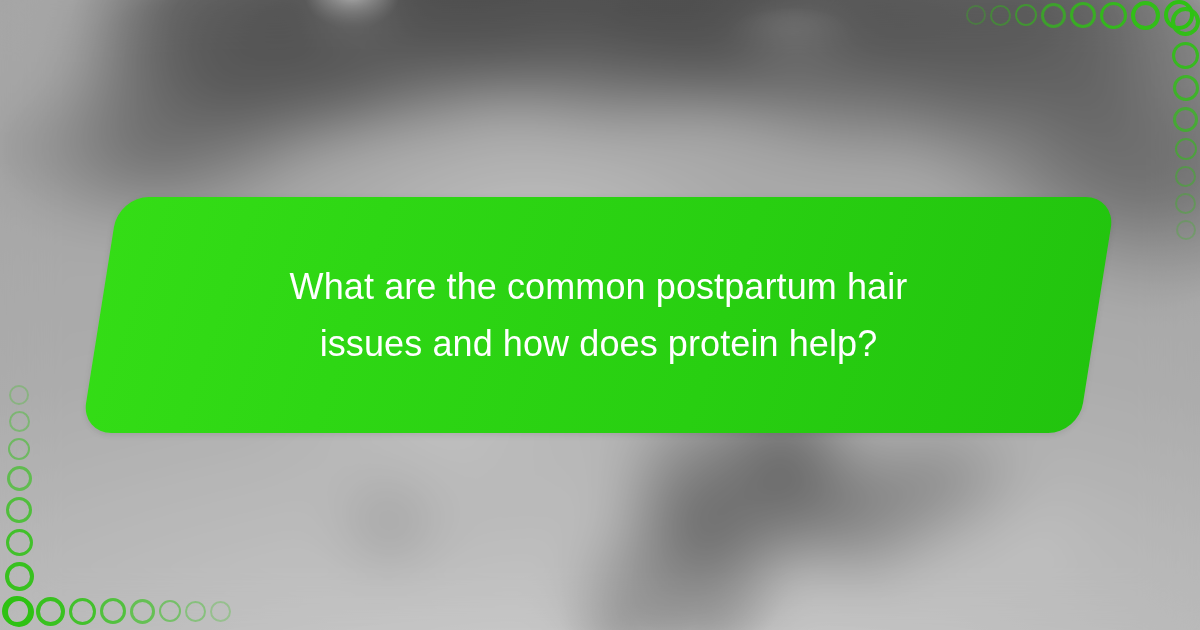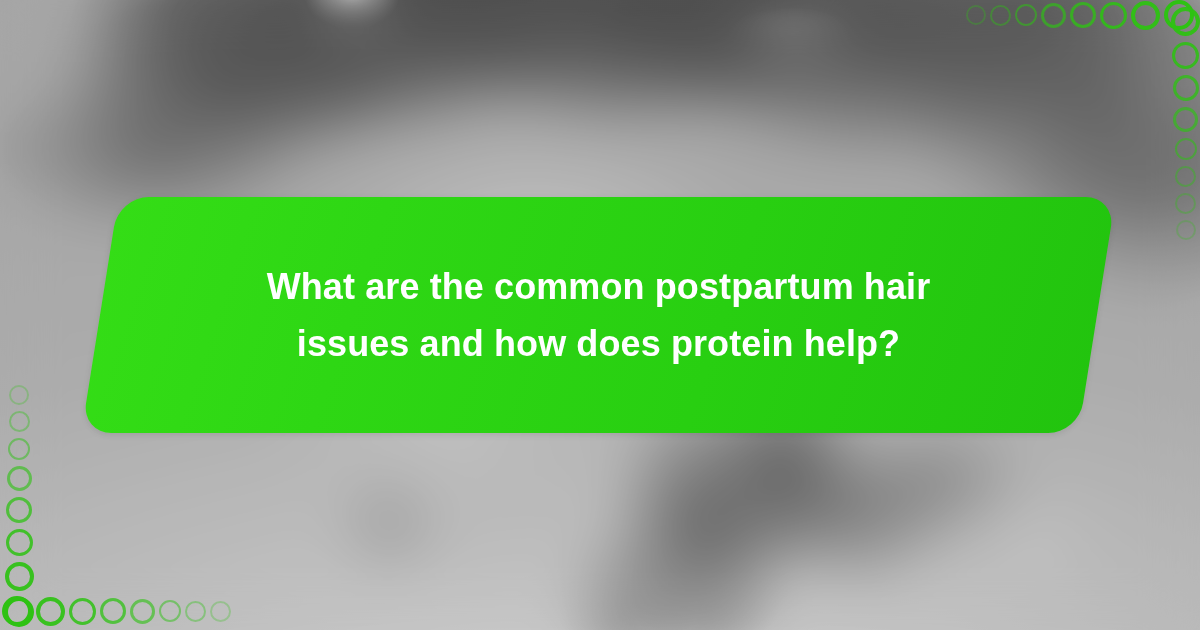--- a/index.html
+++ b/index.html
@@ -139,21 +139,21 @@
     justify-content: center;
     text-align: center;
     padding: 0 70px;
     box-sizing: border-box;
   }
 
   .banner-text .headline {
     color: #ffffff;
     font-size: 36px;
     line-height: 57px;
-    font-weight: 700;
+    font-weight: 400;
     letter-spacing: .1px;
     max-width: 700px;
   }
 </style>
 </head>
 <body>
 
 <div id="stage">
 
   <div class="photo-bg">

